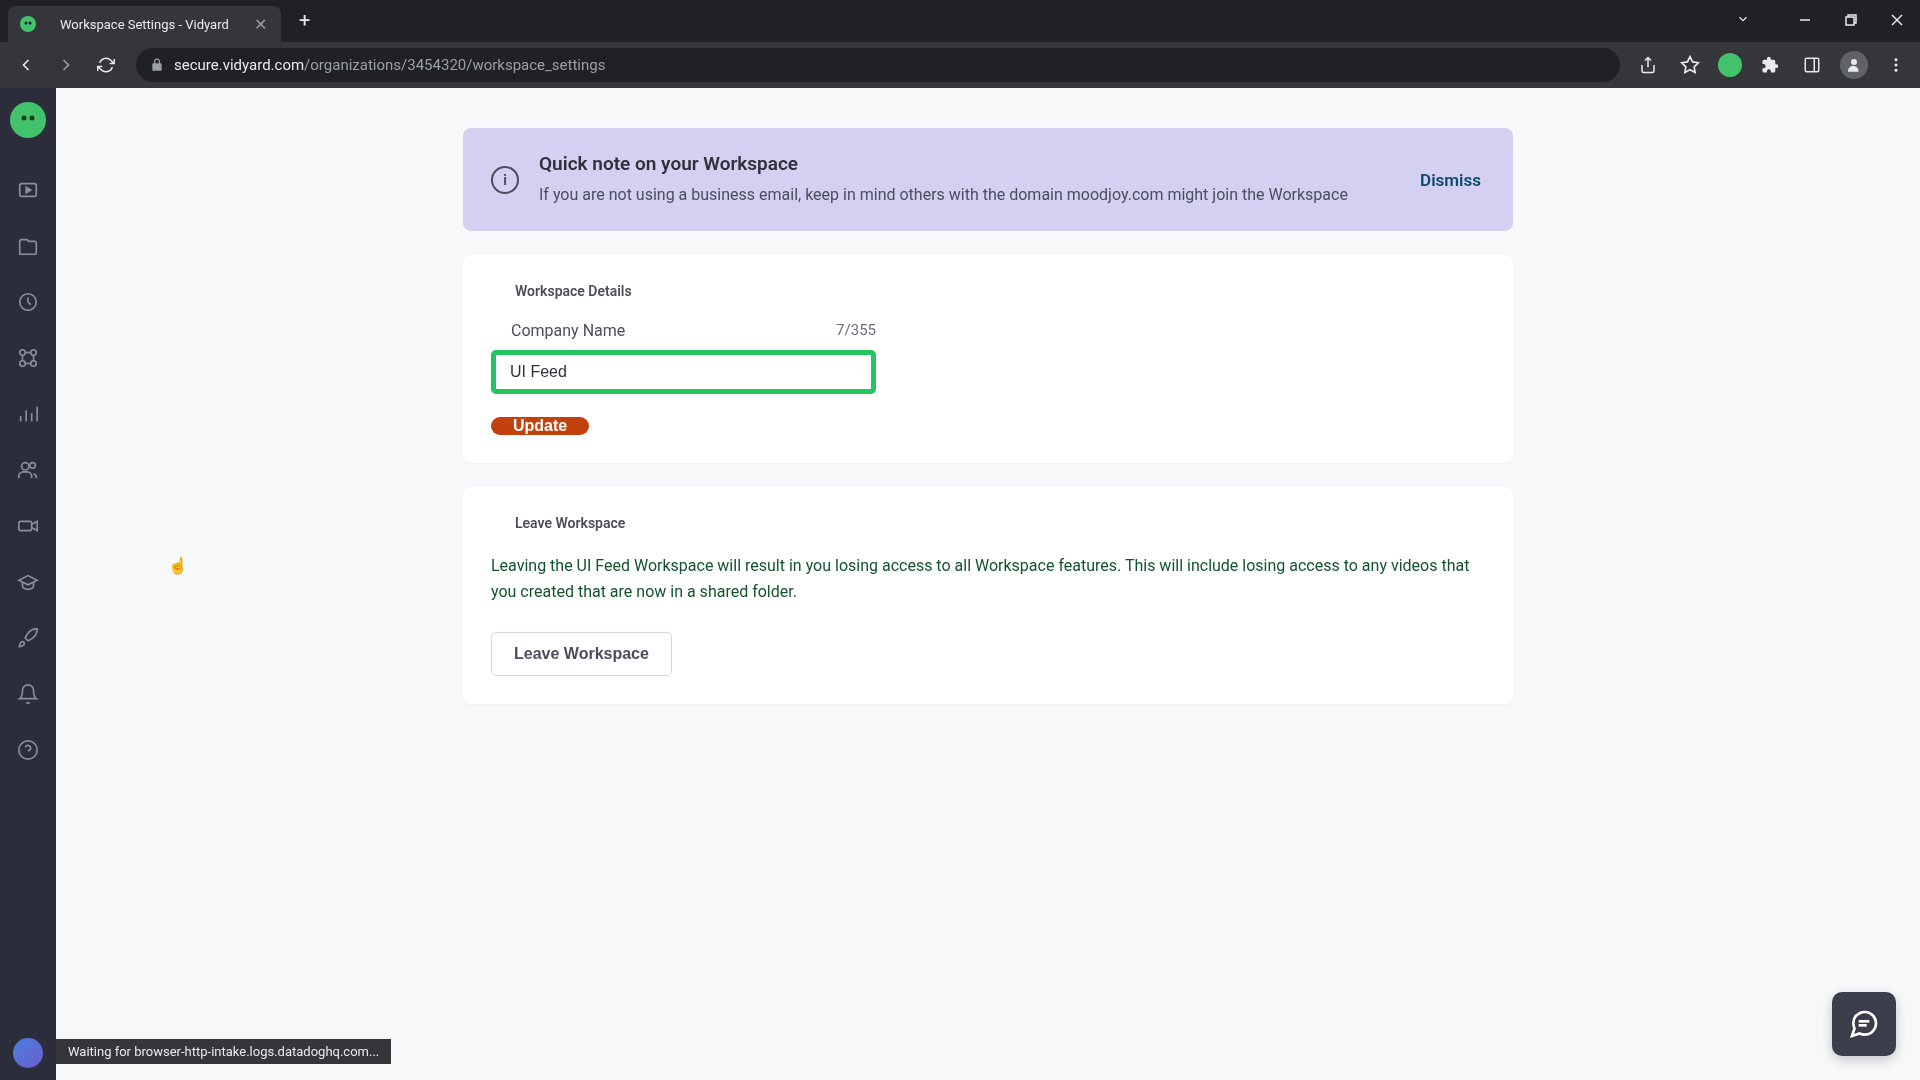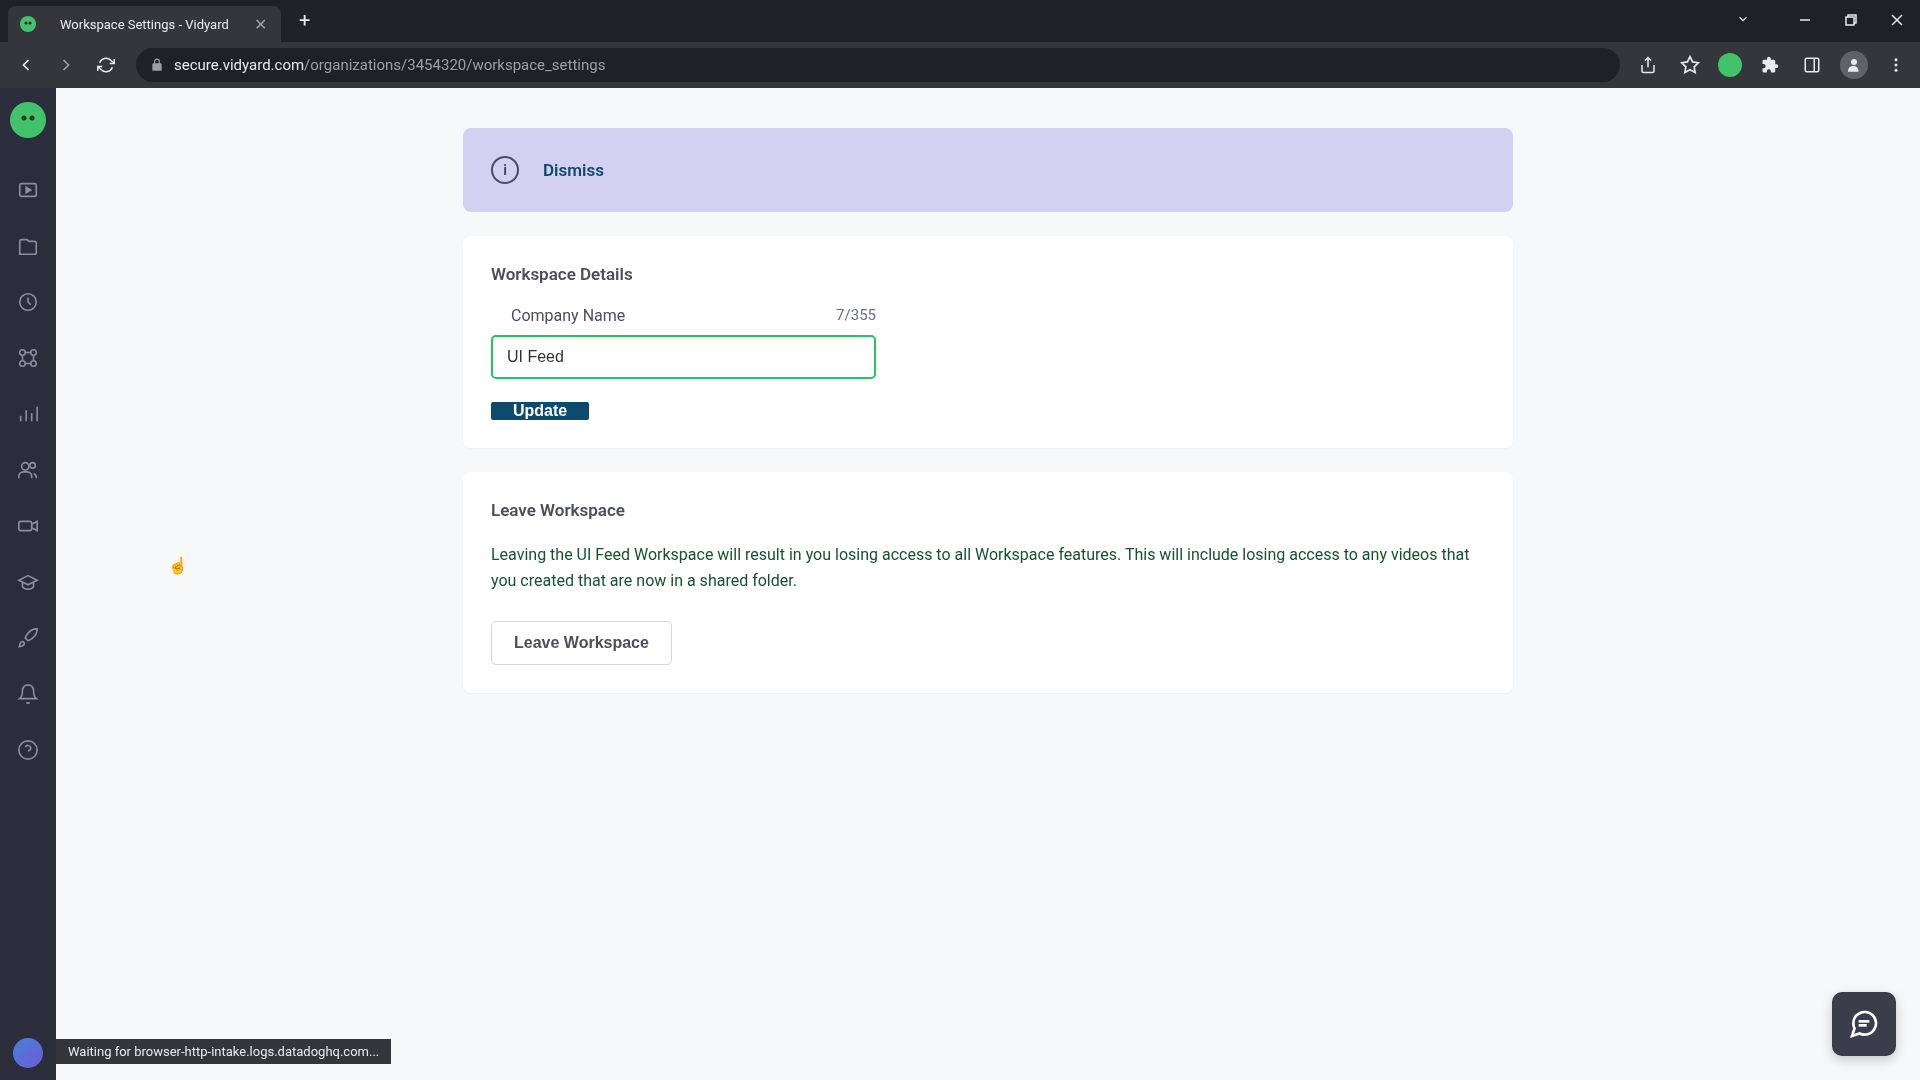--- a/index.html
+++ b/index.html
@@ -289,58 +289,59 @@
     }
     
     
     .card {
       background: #fff;
       border-radius: 8px;
       padding: 28px;
       box-shadow: 0 1px 2px rgba(0,0,0,0.04);
     }
     .card-title {
-      font-size: 17px;
+      font-size: 14px;
       font-weight: 600;
       color: #4a4e5d;
       margin-bottom: 22px;
+      margin-left: 24px;
     }
     .form-label-row {
       display: flex;
       justify-content: space-between;
       margin-bottom: 10px;
       width: 385px;
     }
     .form-label {
       font-size: 16px;
       color: #4a4e5d;
       margin-left: 20px;
     }
     .char-count {
       font-size: 15px;
       color: #6b6e7c;
     }
     .text-input {
       width: 385px;
       height: 44px;
-      border: 2px solid #22c55e;
+      border: 5px solid #22c55e;
       border-radius: 5px;
       padding: 0 14px;
       font-size: 16px;
       color: #2e303a;
       margin-bottom: 22px;
     }
     .btn-primary {
-      background: #0c4a6e;
+      background: #c2410c;
       color: #fff;
       border: none;
       padding: 0 22px;
       font-size: 16px;
       font-weight: 600;
-      border-radius: 2px;
+      border-radius: 15px;
       cursor: pointer;
     }
     .btn-secondary {
       background: #fff;
       color: #4a4e5d;
       border: 1px solid #d3d6de;
       padding: 12px 22px;
       font-size: 16px;
       font-weight: 600;
       border-radius: 5px;
@@ -589,20 +590,24 @@
     </div>
   </div>
 
   <div class="main">
 
     <div class="content-area">
       <div class="content-container">
 
         <div class="alert">
           <div class="alert-icon">i</div>
+          <div class="alert-content">
+            <div class="alert-title">Quick note on your Workspace</div>
+            <div class="alert-text">If you are not using a business email, keep in mind others with the domain moodjoy.com might join the Workspace</div>
+          </div>
           <div class="alert-dismiss">Dismiss</div>
         </div>
 
         <div class="card">
           <h2 class="card-title">Workspace Details</h2>
           <div class="form-label-row">
             <label class="form-label">Company Name</label>
             <span class="char-count">7/355</span>
           </div>
           <input type="text" class="text-input" value="UI Feed" style="">

